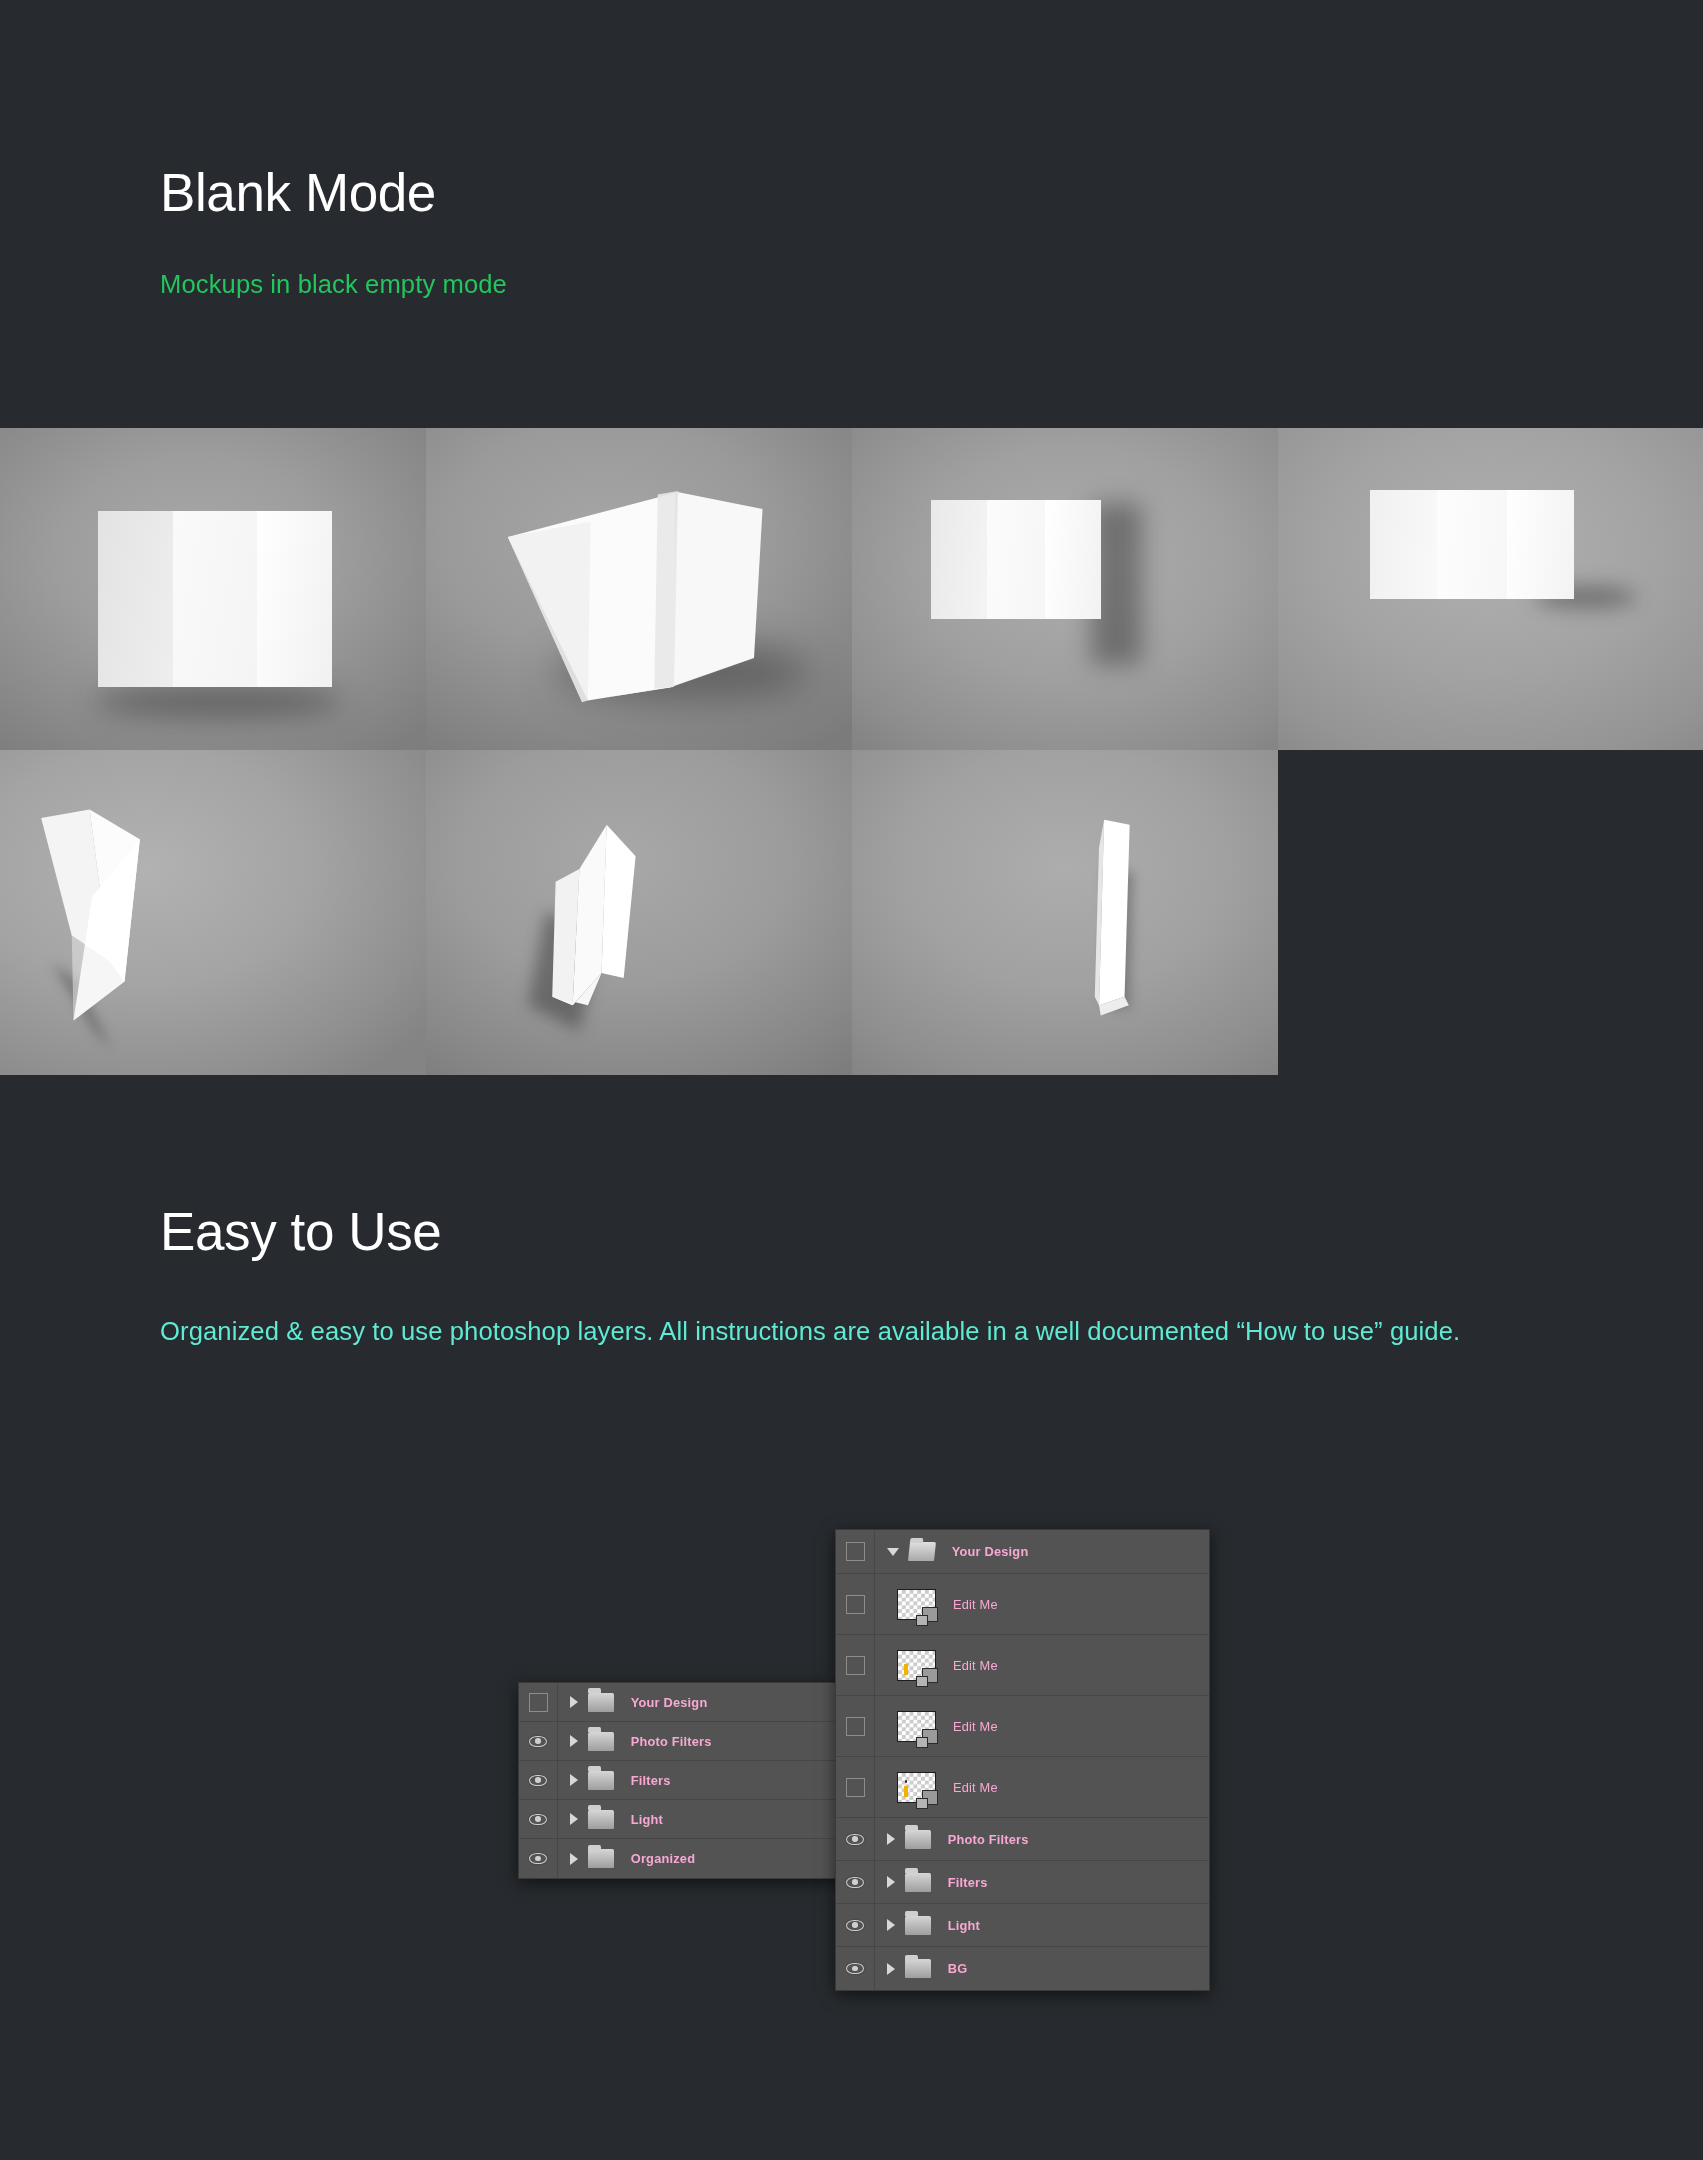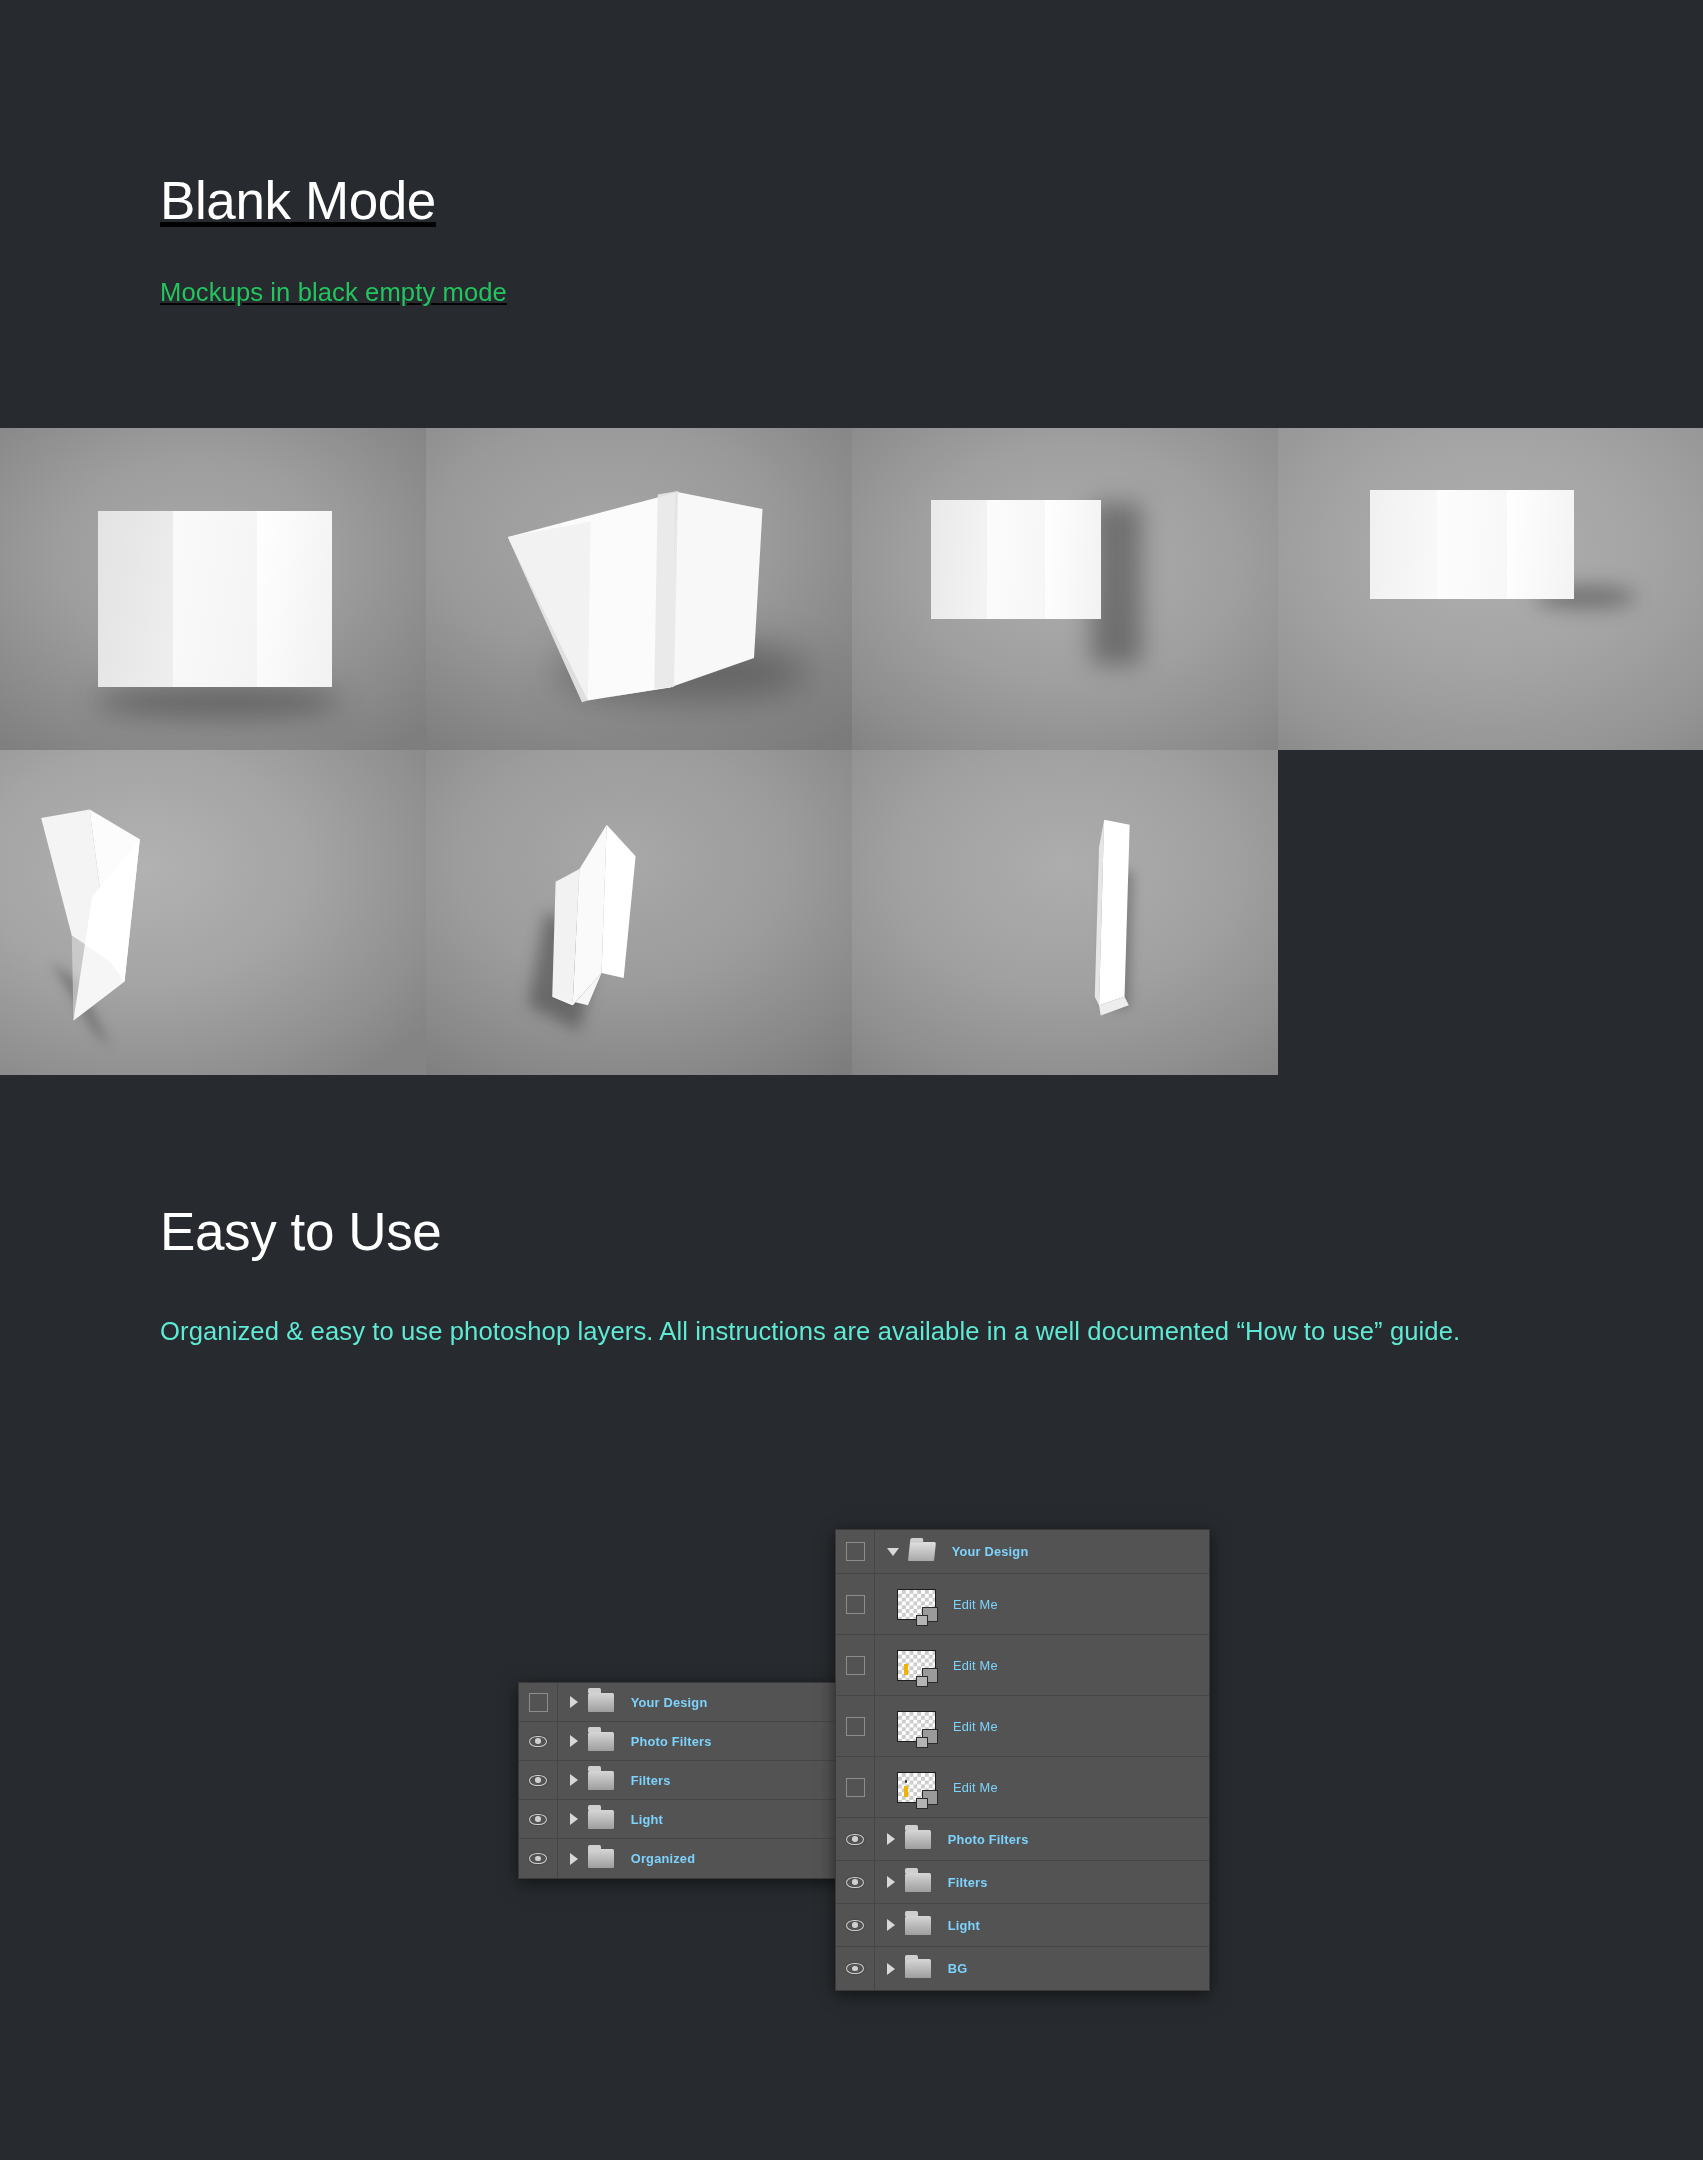--- a/index.html
+++ b/index.html
@@ -20,21 +20,21 @@
   }
   .sub {
     font-size:25.6px; font-weight:400; color:#22c55e;
     line-height:1.45; letter-spacing:0.1px;
   }
   .para {
     font-size:25.6px; font-weight:400; color:#5eead4;
     line-height:1.62; letter-spacing:0.1px; width:1363px;
   }
 
-  #head1 { top:174px;text-decoration:underline; }
+  #head1 { top:166px; }
   #head1 .sub { margin-top:47px; }
   #head2 { top:1205px; }
   #head2 .para { margin-top:53px; }
 
   
   .grid { position:absolute; left:0; top:428px; width:1704px; height:647px; }
   .cell { position:absolute; overflow:hidden; }
   .cell .bgwash { position:absolute; inset:0; }
 
   
@@ -116,21 +116,21 @@
   .folder::before {
     content:""; position:absolute; left:0; top:-4.3px;
     width:12.8px; height:5.1px; border-radius:1.7px 1.7px 0 0;
     background:#cfcfcf;
   }
   .folder.open {
     background:linear-gradient(#e0e0e0,#a8a8a8);
     transform:skewX(-6deg);
   }
   .ps-label {
-    font-size:12.8px; color:#7dd3fc; margin-left:17px;
+    font-size:12.8px; color:#f9a8d4; margin-left:17px;
     white-space:nowrap; letter-spacing:0.2px;
   }
   .ps-label.bold { font-weight:bold; }
   .thumb {
     width:39px; height:31px; flex:0 0 auto;
     margin-left:22px; position:relative;
     border:1.7px solid #1d1d1d;
     background-color:#ffffff;
     background-image:
       linear-gradient(45deg,#c8c8c8 25%,transparent 25%,transparent 75%,#c8c8c8 75%),

